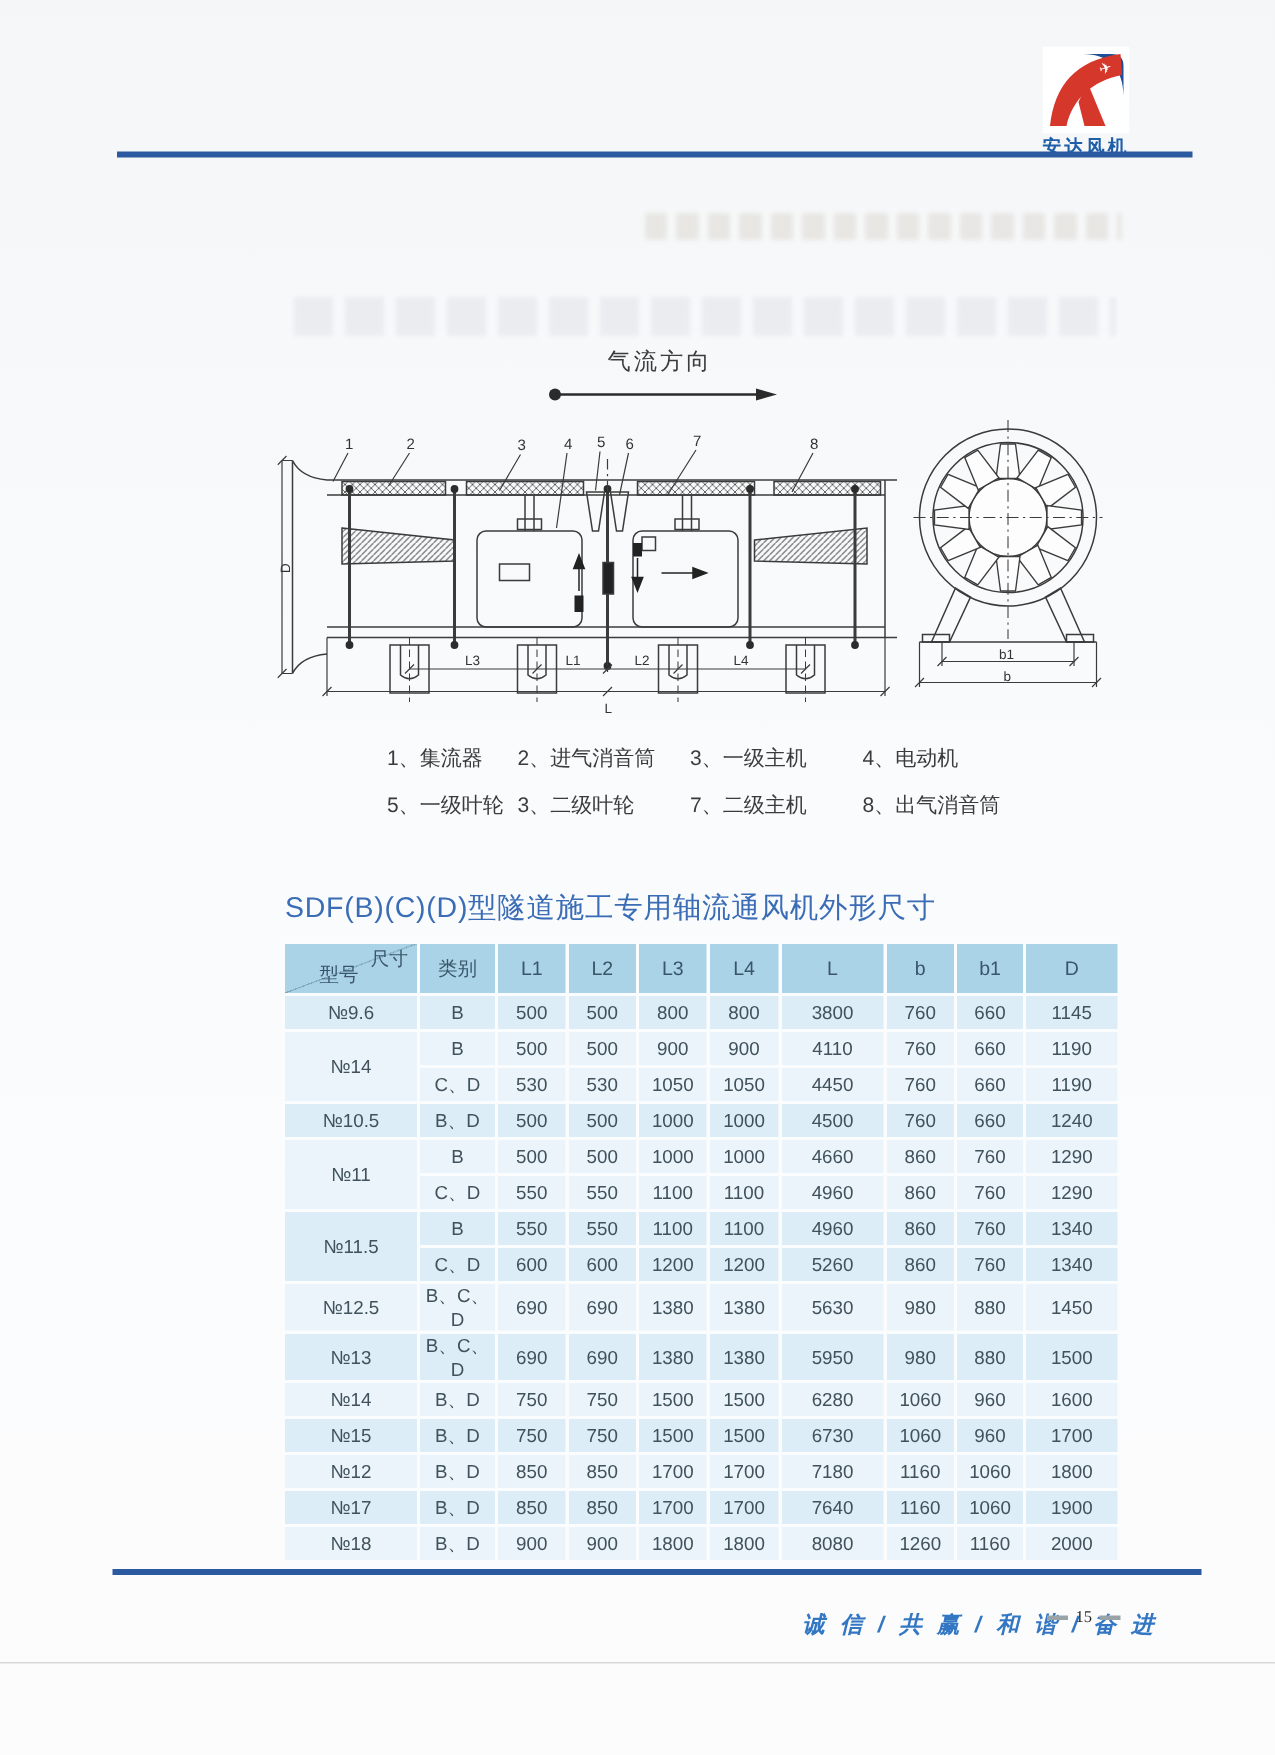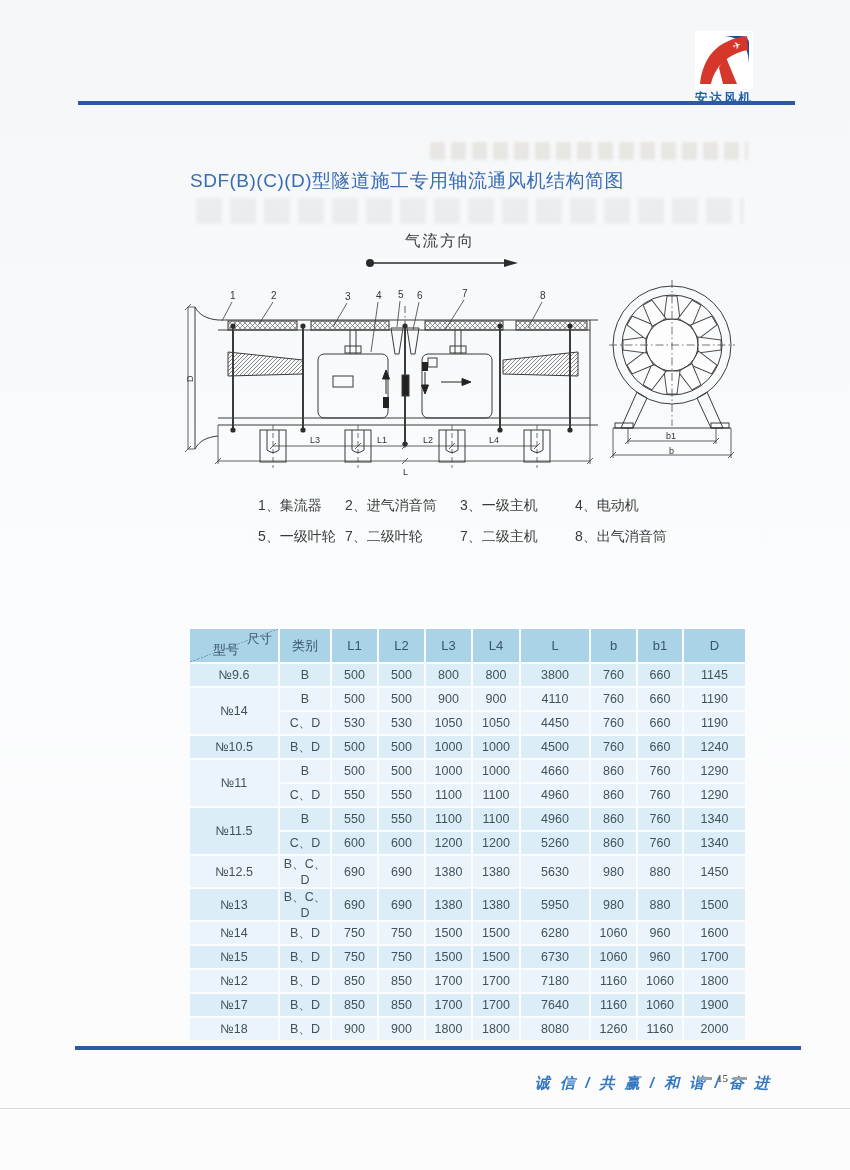--- a/index.html
+++ b/index.html
@@ -66,21 +66,20 @@
       <path d="M30,24 L42,53 L28,53 L24,37 Z" fill="#d6372b"></path>
       <text x="39" y="19" font-size="10" fill="#ffffff" transform="rotate(-18 39 19)">✈</text>
     </svg>
     <span class="brand">安达风机</span>
   </div>
   <div class="rule-top"></div>
 
   <div class="ghost1"></div>
   <div class="ghost2"></div>
 
-  <div class="sec-title" id="title1">SDF(B)(C)(D)型隧道施工专用轴流通风机结构简图</div>
 
   <div class="airflow">
     <div class="lbl">气流方向</div>
     <svg width="160" height="20" viewBox="0 0 160 20">
       <circle cx="10" cy="11" r="4" fill="#2b2b2b"></circle>
       <line x1="10" y1="11" x2="148" y2="11" stroke="#2b2b2b" stroke-width="1.6"></line>
       <polygon points="158,11 144,7 144,15" fill="#2b2b2b"></polygon>
     </svg>
   </div>
 
@@ -256,25 +255,26 @@
       </g>
     </svg>
   </div>
 
   <div class="legend" id="legend">
       <div class="legend-item">1、集流器</div>
       <div class="legend-item">2、进气消音筒</div>
       <div class="legend-item">3、一级主机</div>
       <div class="legend-item">4、电动机</div>
       <div class="legend-item">5、一级叶轮</div>
-      <div class="legend-item">7、二级叶轮</div>
+      <div class="legend-item">3、二级叶轮</div>
       <div class="legend-item">7、二级主机</div>
       <div class="legend-item">8、出气消音筒</div>
     </div>
 
+  <div class="sec-title" id="title2">SDF(B)(C)(D)型隧道施工专用轴流通风机外形尺寸</div>
 
   <div class="tbl-wrap">
     <table id="spec-table">
       <colgroup>
         <col style="width:90px">
           <col style="width:52px">
           <col style="width:47px">
           <col style="width:47px">
         <col style="width:47px">
           <col style="width:48px">

